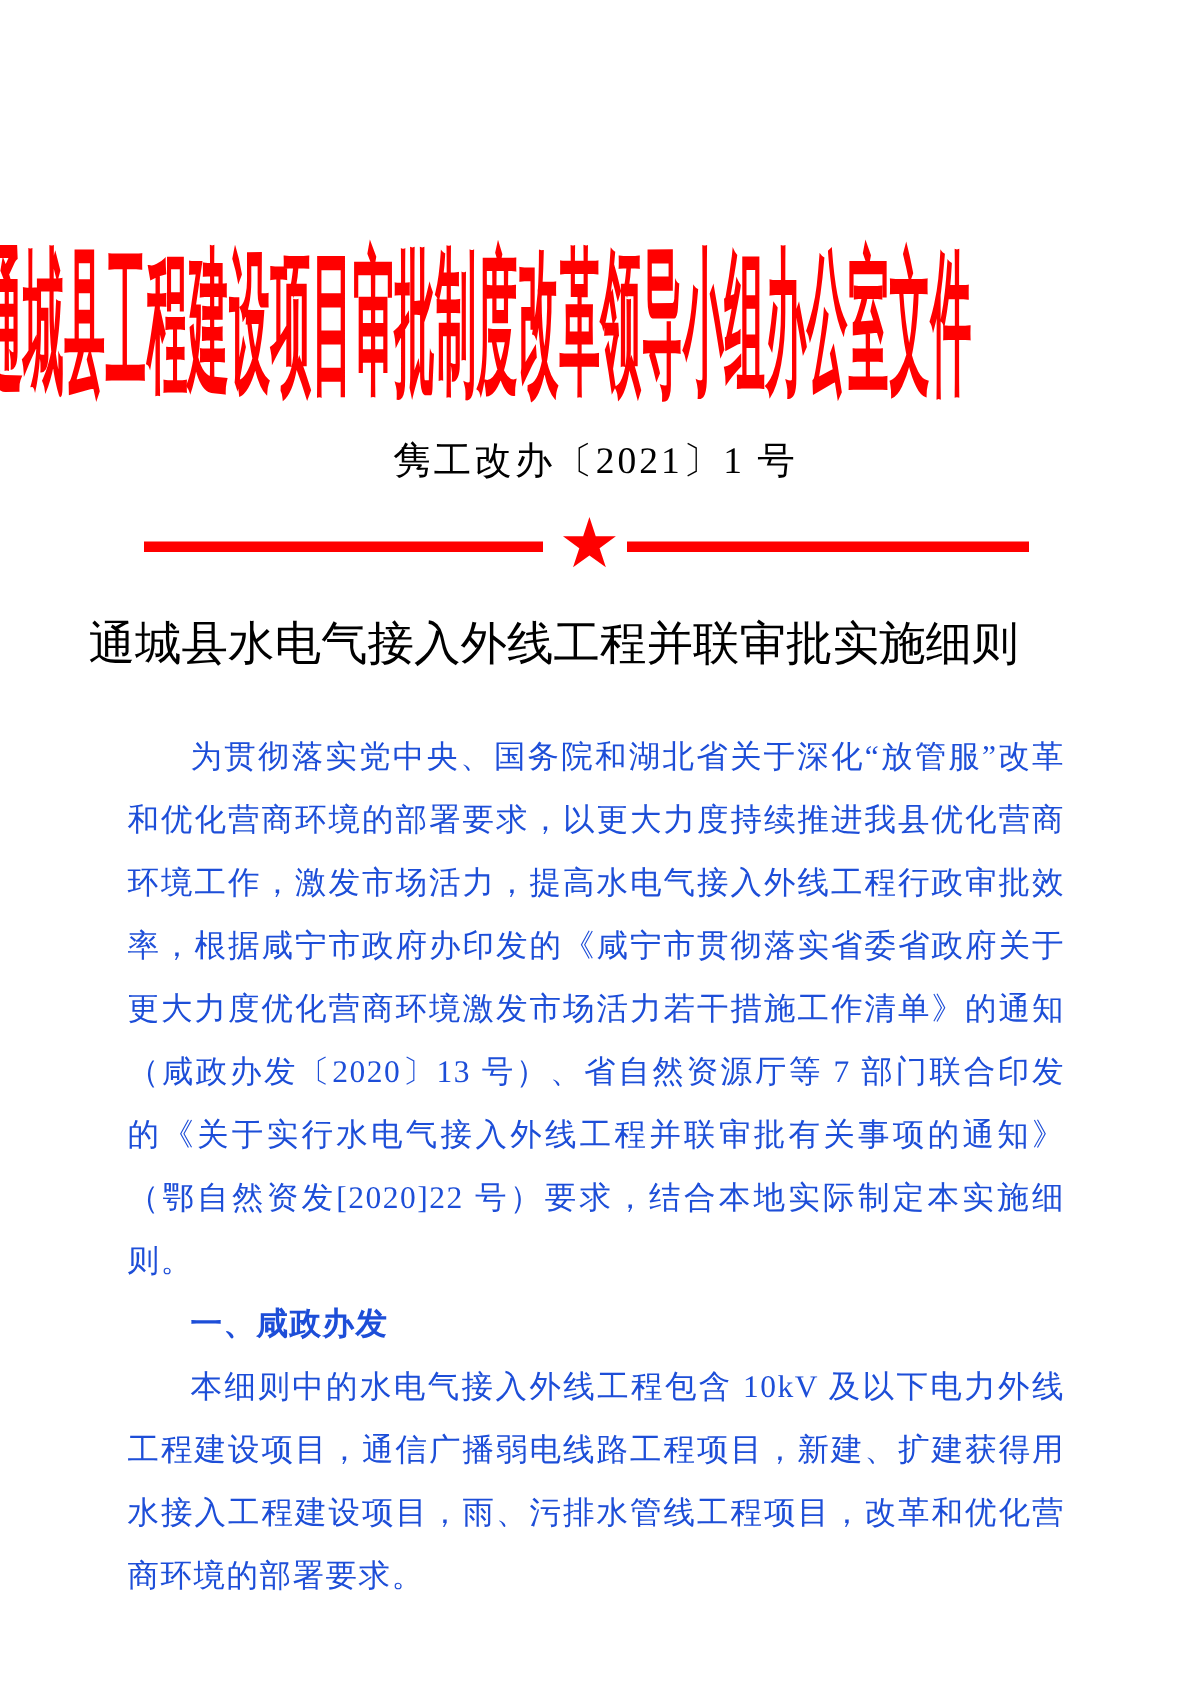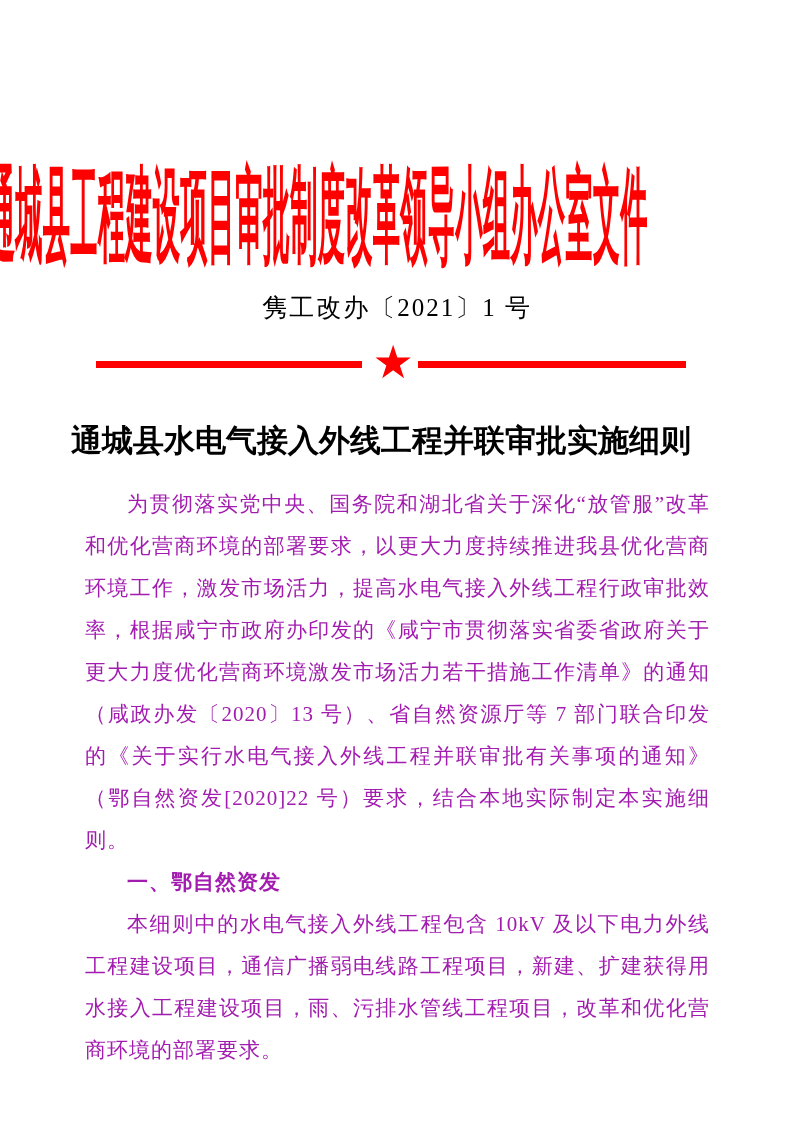--- a/index.html
+++ b/index.html
@@ -70,38 +70,38 @@
     color: #ff0000;
     font-size: 46px;
     line-height: 1;
     font-family: "DejaVu Sans", sans-serif;
   }
   .doc-title {
     position: absolute;
     top: 408px;
     left: 0;
     width: 738px;
-    margin: 12px;
+    margin: 0;
     text-align: center;
     font-size: 31px;
-    font-weight: 700;
+    font-weight: 400;
     letter-spacing: 0px;
     line-height: 42px;
     color: #000000;
   }
   .body-text {
     position: absolute;
     top: 483px;
     left: 85px;
     width: 625px;
     font-size: 21px;
     line-height: 42px;
     letter-spacing: 1px;
     text-align: justify;
-    color: #a21caf;
+    color: #1d4ed8;
   }
   .body-text p {
     margin: 0;
     text-indent: 2em;
   }
   .body-text .heading {
     font-weight: bold;
   }
 </style>
 </head>
@@ -116,17 +116,17 @@
   <div class="doc-number">隽工改办〔2021〕1 号</div>
 
   <div class="rule rule-left"></div>
   <div class="rule rule-right"></div>
   <div class="star">★</div>
 
   <h1 class="doc-title">通城县水电气接入外线工程并联审批实施细则</h1>
 
   <div class="body-text">
     <p>为贯彻落实党中央、国务院和湖北省关于深化“放管服”改革和优化营商环境的部署要求，以更大力度持续推进我县优化营商环境工作，激发市场活力，提高水电气接入外线工程行政审批效率，根据咸宁市政府办印发的《咸宁市贯彻落实省委省政府关于更大力度优化营商环境激发市场活力若干措施工作清单》的通知（咸政办发〔2020〕13 号）、省自然资源厅等 7 部门联合印发的《关于实行水电气接入外线工程并联审批有关事项的通知》（鄂自然资发[2020]22 号）要求，结合本地实际制定本实施细则。</p>
-    <p class="heading">一、鄂自然资发</p>
+    <p class="heading">一、咸政办发</p>
     <p>本细则中的水电气接入外线工程包含 10kV 及以下电力外线工程建设项目，通信广播弱电线路工程项目，新建、扩建获得用水接入工程建设项目，雨、污排水管线工程项目，改革和优化营商环境的部署要求。</p>
   </div>
 
 </div>
 
 </body></html>

